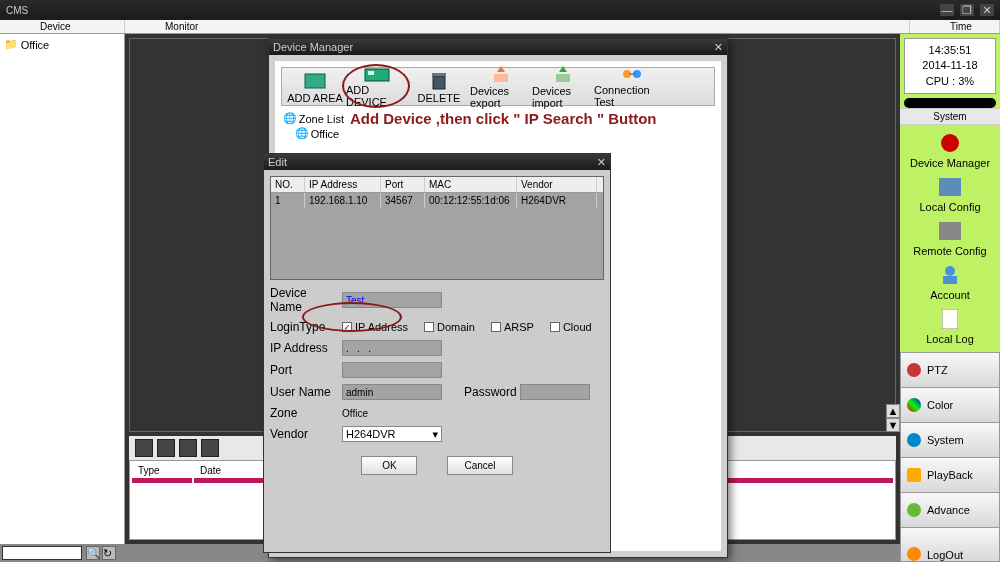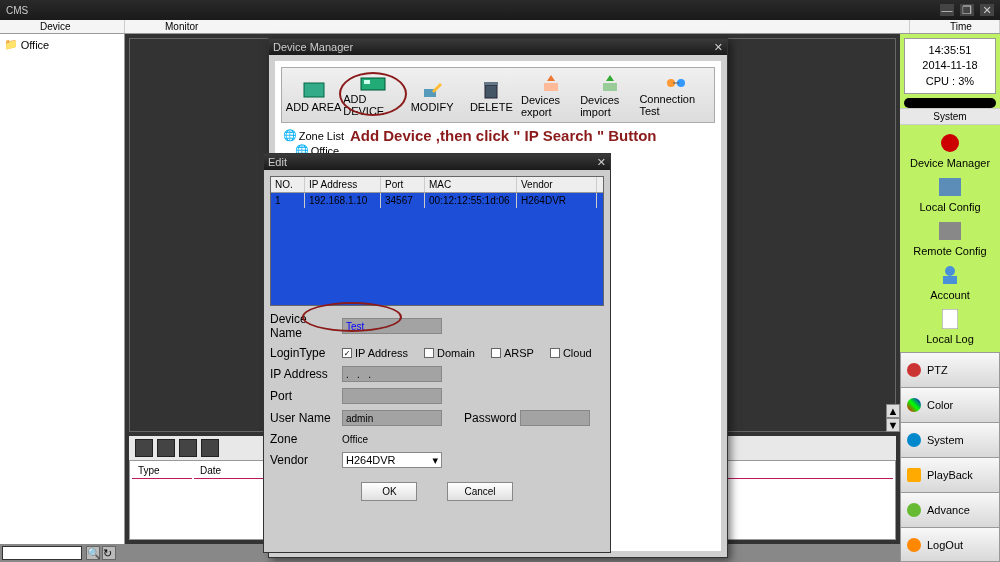--- a/index.html
+++ b/index.html
@@ -21,58 +21,58 @@
 .leftpane { width: 125px; background: #fff; border-right: 1px solid #999; }
 .leftpane .tree { padding: 4px; font-size: 10px; }
 .leftpane .tree-item { display: flex; align-items: center; gap: 3px; }
 .center { flex: 1; background: #333; position: relative; display:flex; flex-direction:column;}
 .rightpane { width: 100px; background: #bef264; display: flex; flex-direction: column; }
 
 .video-area { flex:1; background:#333; margin:4px; border:1px solid #666;}
 .layout-bar { background:#e8e8e8; height:24px; display:flex; align-items:center; gap:4px; padding:0 6px; margin:0 4px;}
 .layout-btn { width:18px; height:18px; background:#444; border:1px solid #222;}
 .bottom-list { background:#fff; height:80px; margin:0 4px 4px 4px; border:1px solid #999;}
-.bottom-list th { text-align:left; font-size:10px; font-weight:normal; border-bottom:1px solid #be185d; padding:2px 6px;}
+.bottom-list th { text-align:left; font-size:10px; font-weight:normal; border-bottom:5px solid #be185d; padding:2px 6px;}
 
 .status-info { background:#fff; border:1px solid #999; margin:4px; padding:4px; text-align:center; font-size:10px; line-height:1.4;}
 .status-bar { background:#000; height:10px; margin:0 4px; border-radius:5px;}
 .sys-header { background:#e8e8e8; text-align:center; font-size:10px; padding:2px; border-top:1px solid #ccc; border-bottom:1px solid #ccc;}
 .sys-items { display:flex; flex-direction:column; align-items:center; gap:6px; padding:6px 0; flex:1;}
 .sys-item { display:flex; flex-direction:column; align-items:center; gap:2px; cursor:pointer; font-size:9px; text-align:center;}
 .sys-icon { width:28px; height:24px; display:flex; align-items:center; justify-content:center;}
 .side-tabs { position:absolute; right:0; bottom:0; width:100px;}
 .side-tab { background:linear-gradient(#f8f8f8,#d8d8d8); height:35px; display:flex; align-items:center; gap:6px; padding:0 6px; border:1px solid #999; border-bottom:none; font-size:10px; cursor:pointer;}
-.side-tab:last-child{border-bottom:1px solid #999;}
+.side-tab:last-child{border-bottom:1px solid #999;align-items:flex-end;}
 .side-tab-icon{width:14px;height:14px;border-radius:50%;}
 
 
 .footer { height:18px; background:#888; display:flex; align-items:center;}
 .footer-box{width:80px;height:14px;background:#fff;border:1px solid #333;margin-left:2px;}
 .footer-btns{margin-left:4px;display:flex;gap:2px;}
 .footer-btn{width:14px;height:14px;background:#bbb;border:1px solid #666;}
 
 
 .dlg-devmgr { position:absolute; left:268px; top:38px; width:460px; height:520px; background:#d0d0d0; border:1px solid #333; box-shadow:3px 3px 8px rgba(0,0,0,0.5); z-index:10;}
 .dlg-titlebar { background:linear-gradient(#3a3a3a,#1a1a1a); height:16px; display:flex; align-items:center; padding:0 4px; color:#ccc; font-size:10px;}
 .dlg-titlebar .close{margin-left:auto;cursor:pointer;}
 .dlg-body{background:#fff;margin:6px;padding:6px;height:490px;}
-.toolbar{background:linear-gradient(#f0f0f0,#dcdcdc);height:56px;display:flex;align-items:center;gap:0;padding:0 2px;border:1px solid #aaa;}
+.toolbar{background:linear-gradient(#f0f0f0,#dcdcdc);height:39px;display:flex;align-items:center;gap:0;padding:0 2px;border:1px solid #aaa;}
 .tool{display:flex;flex-direction:column;align-items:center;justify-content:center;width:62px;height:42px;font-size:9px;cursor:pointer;gap:1px;position:relative;}
 .tool-icon{width:26px;height:22px;display:flex;align-items:center;justify-content:center;}
 .tool.highlighted{position:relative;}
 .highlight-circle{position:absolute;border:2px solid #8b1a1a;border-radius:50%;pointer-events:none;}
 .tree-panel{margin-top:4px;font-size:10px;}
 .tree-row{display:flex;align-items:center;gap:2px;padding-left:2px;}
 .tree-sub{padding-left:14px;}
 .anno-text{ color:#8b1a1a; font-weight:bold; font-size:15px; margin-left:4px;}
 
 
 .dlg-edit{position:absolute;left:-6px;top:114px;width:348px;height:400px;background:#ccc;border:1px solid #333;z-index:20;}
 .edit-body{padding:6px;}
-.grid-wrap{background:#1d4ed8;border:1px solid #666;height:130px;}
+.grid-wrap{background:#a3a3a3;border:1px solid #666;height:104px;}
 .grid-head{display:flex;background:#eee;border-bottom:1px solid #999;}
 .grid-head div, .grid-row div{padding:2px 4px;font-size:10px;border-right:1px solid #ccc;}
 .grid-row{display:flex;}
 .c-no{width:34px;}.c-ip{width:76px;}.c-port{width:44px;}.c-mac{width:92px;}.c-vendor{width:80px;}
 .btn-row{display:flex;gap:20px;justify-content:center;margin:10px 0 14px;}
 .btn{background:linear-gradient(#fff,#e0e0e0);border:1px solid #888;padding:3px 16px;font-size:10px;cursor:pointer;min-width:70px;text-align:center;}
 .btn.disabled{color:#aaa;}
 .form-row{display:flex;align-items:center;margin:6px 0;gap:6px;}
 .form-label{width:66px;font-size:12px;}
 .form-input{background:#a3a3a3;border:1px solid #888;height:16px;width:100px;padding:0 3px;font-size:10px;}
@@ -246,29 +246,20 @@
         <div class="tool-icon">
             <svg width="26" height="18">
               <rect x="1" y="4" width="24" height="12" fill="#2a7" stroke="#053"></rect>
               <rect x="4" y="6" width="6" height="4" fill="#cfe"></rect>
             </svg>
           </div>
           <span>ADD DEVICE</span>
       </div>
       <div class="tool">
           <div class="tool-icon">
-            <svg width="20" height="20">
-              <rect x="2" y="10" width="12" height="8" fill="#59b"></rect>
-              <path d="M10 12 L18 4 L20 6 L12 14 z" fill="#fb3"></path>
-            </svg>
-          </div>
-          <span>MODIFY</span>
-        </div>
-      <div class="tool">
-          <div class="tool-icon">
             <svg width="18" height="20">
               <rect x="3" y="6" width="12" height="13" fill="#456" stroke="#223"></rect>
               <rect x="2" y="3" width="14" height="3" fill="#678"></rect>
             </svg>
           </div>
           <span>DELETE</span>
         </div>
       <div class="tool">
           <div class="tool-icon">
             <svg width="20" height="20">

